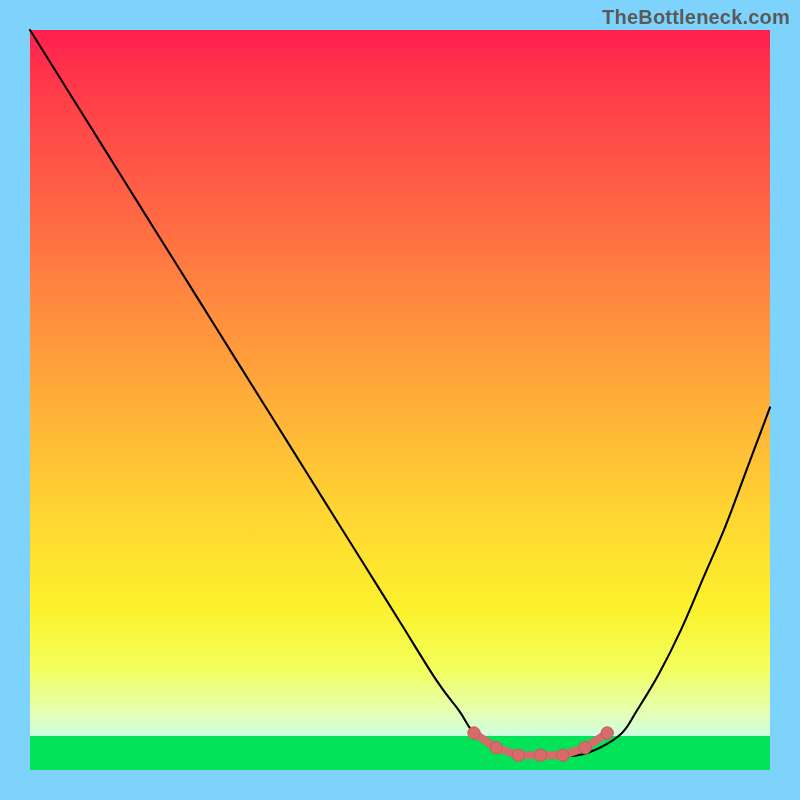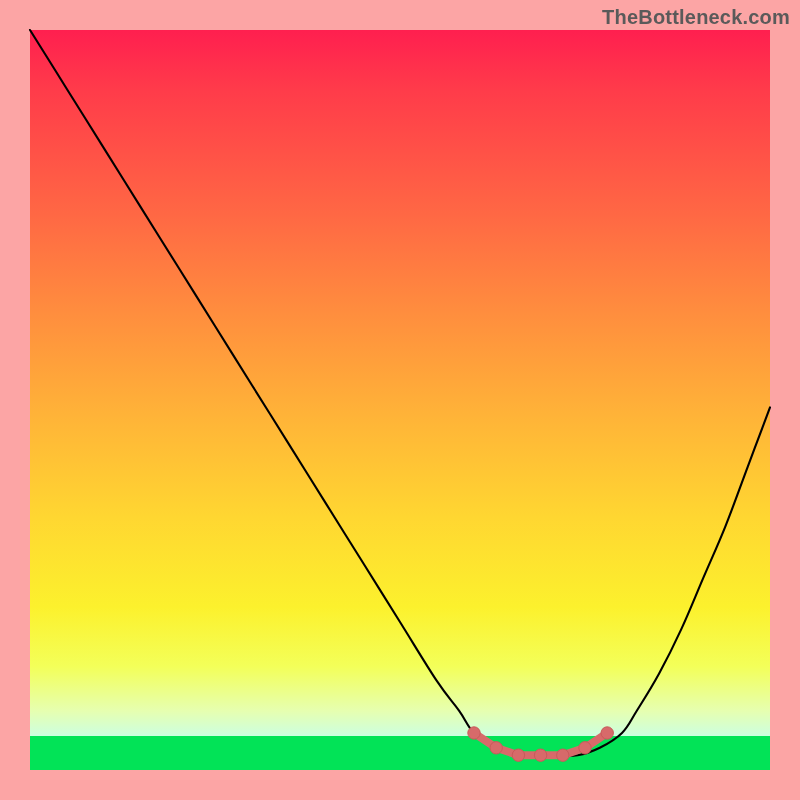--- a/index.html
+++ b/index.html
@@ -8,21 +8,21 @@
     width: 800px;
     height: 800px;
     background: #000000;
     font-family: Arial, Helvetica, sans-serif;
     overflow: hidden;
   }
   .frame {
     position: relative;
     width: 800px;
     height: 800px;
-    background: #fca5a5;
+    background: #7dd3fc;
   }
   .watermark {
     position: absolute;
     top: 6px;
     right: 10px;
     font-size: 20px;
     font-weight: bold;
     color: #5a5a5a;
     letter-spacing: 0.2px;
     user-select: none;

